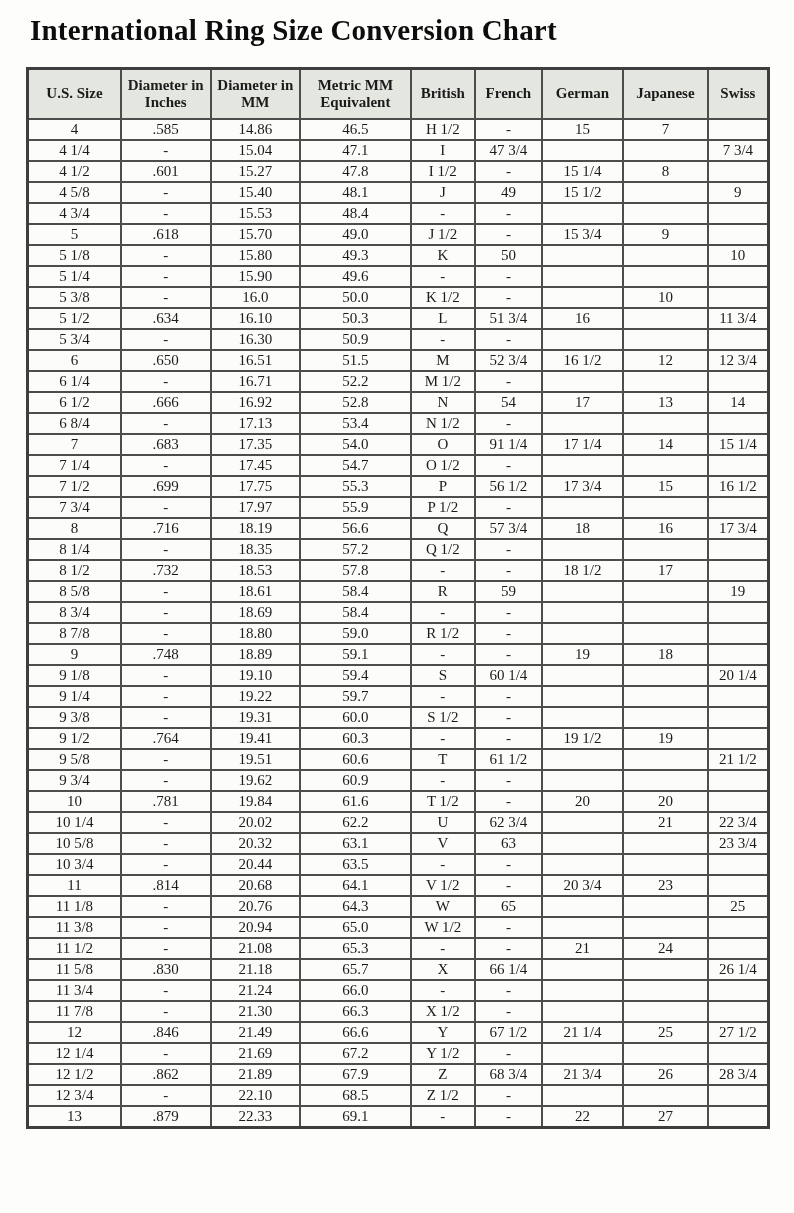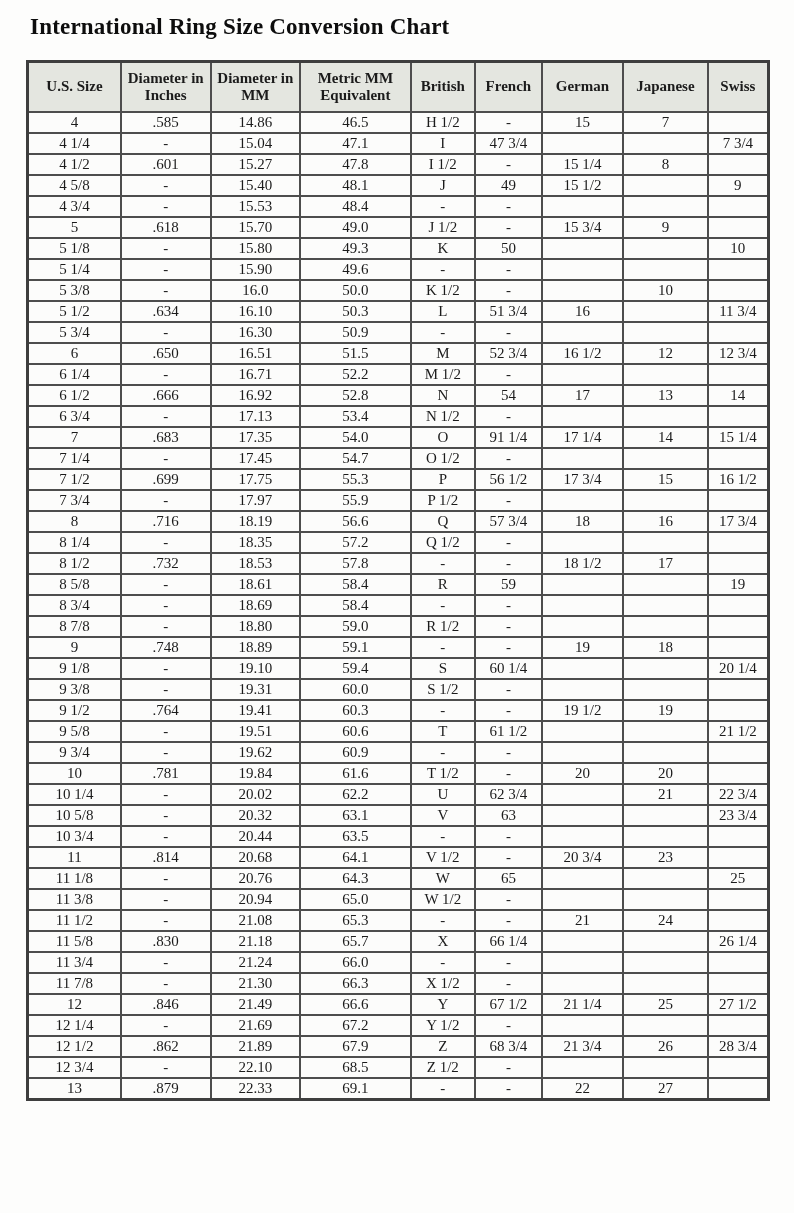--- a/index.html
+++ b/index.html
@@ -11,21 +11,21 @@
   }
   .page {
     width: 794px;
     height: 1213px;
     background: #fdfdfc;
     box-sizing: border-box;
     padding: 10px 0 0 0;
     overflow: hidden;
   }
   .page-title {
-    font-size: 23px;
+    font-size: 29px;
     font-weight: bold;
     margin: 4px 0 0 30px;
     letter-spacing: 0.2px;
     color: #0d0d0d;
   }
   table.ring-table {
     border-collapse: collapse;
     table-layout: fixed;
     width: 744px;
     margin: 20px 0 0 26px;
@@ -237,21 +237,21 @@
           <td>.666</td>
           <td>16.92</td>
           <td>52.8</td>
           <td>N</td>
           <td>54</td>
           <td>17</td>
           <td>13</td>
           <td>14</td>
         </tr>
         <tr>
-          <td>6 3/4</td>
+          <td>6 8/4</td>
           <td>-</td>
           <td>17.13</td>
           <td>53.4</td>
           <td>N 1/2</td>
           <td>-</td>
           <td></td>
           <td></td>
           <td></td>
         </tr>
         <tr>
@@ -380,20 +380,31 @@
           <td>-</td>
           <td>19.10</td>
           <td>59.4</td>
           <td>S</td>
           <td>60 1/4</td>
           <td></td>
           <td></td>
           <td>20 1/4</td>
         </tr>
         <tr>
+          <td>9 1/4</td>
+          <td>-</td>
+          <td>19.22</td>
+          <td>59.7</td>
+          <td>-</td>
+          <td>-</td>
+          <td></td>
+          <td></td>
+          <td></td>
+        </tr>
+        <tr>
           <td>9 3/8</td>
           <td>-</td>
           <td>19.31</td>
           <td>60.0</td>
           <td>S 1/2</td>
           <td>-</td>
           <td></td>
           <td></td>
           <td></td>
         </tr>

